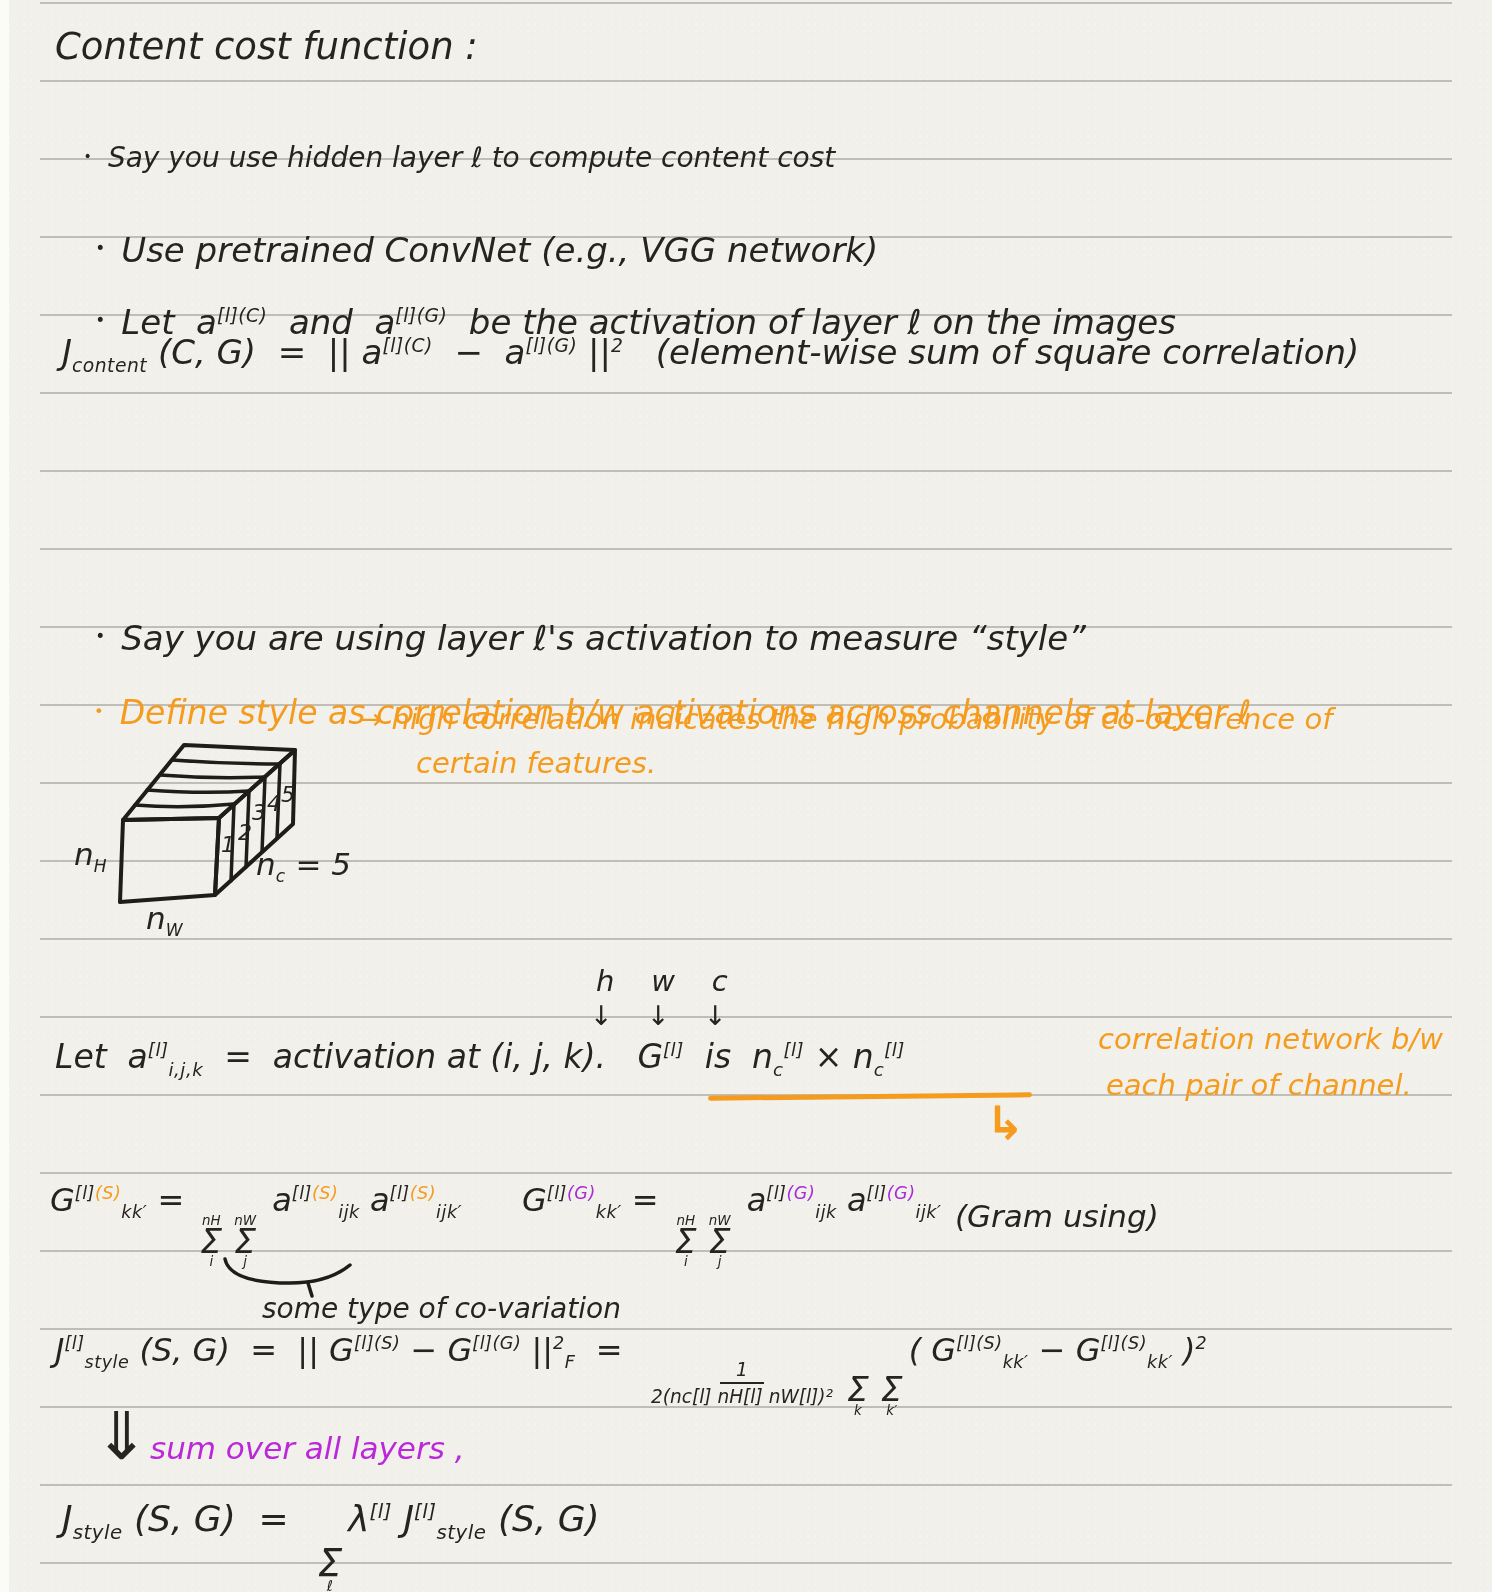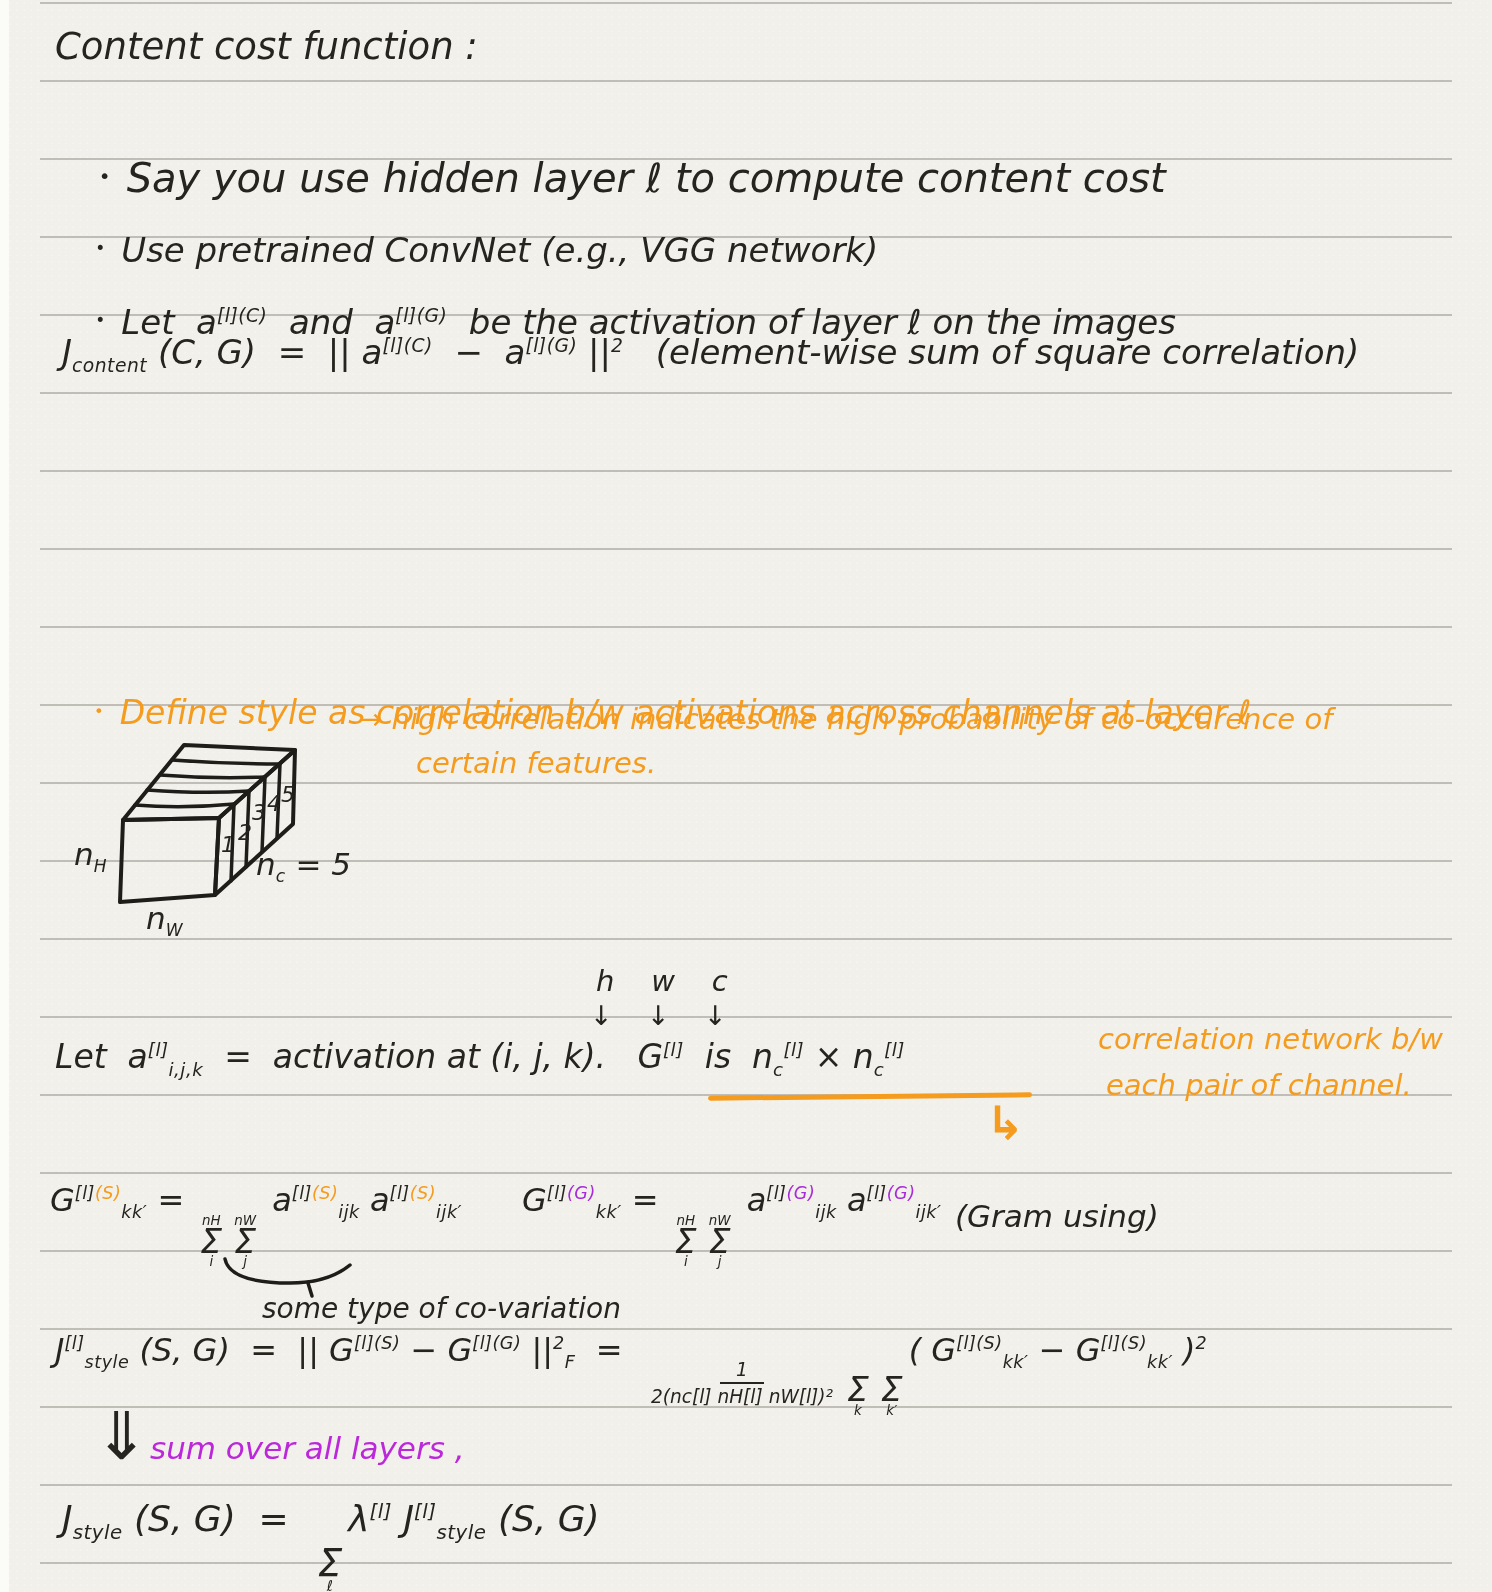--- a/index.html
+++ b/index.html
@@ -47,35 +47,38 @@
 </style>
 </head>
 <body>
 
 <div class="page">
   <div class="ruling"></div>
   <div class="edge-strip"></div>
 
   <div class="t" style="left:55px;top:25px;font-size:37px">Content cost function :</div>
 
-  <div class="t" style="left:48px;top:108px;font-size:40px">
+  <div class="t" style="left:48px;top:108px;font-size:28px">
     <span class="marker">•</span><span>Say you use hidden layer ℓ to compute content cost</span>
   </div>
 
   <div class="t" style="left:52px;top:190px;font-size:34px">
     <span class="marker">•</span><span>Use pretrained ConvNet (e.g., VGG network)</span>
   </div>
 
   <div class="t" style="left:52px;top:262px;font-size:34px">
     <span class="marker">•</span><span><span>Let  a</span><span class="sup">[l](C)</span><span>  and  a</span><span class="sup">[l](G)</span><span>  be the activation of layer ℓ on the images</span></span>
   </div>
 
   <div class="t" style="left:62px;top:332px;font-size:34px"><span>J</span><span class="sub">content</span><span> (C, G)  =  || a</span><span class="sup">[l](C)</span><span>  −  a</span><span class="sup">[l](G)</span><span> ||</span><span class="sup">2</span><span>   (element-wise sum of square correlation)</span></div>
 
 
+  <div class="t" style="left:52px;top:578px;font-size:34px">
+    <span class="marker">•</span><span>Say you are using layer ℓ's activation to measure “style”</span>
+  </div>
 
   <div class="t orange" style="left:52px;top:655px;font-size:33px">
     <span class="marker">•</span><span>Define style as correlation b/w activations across channels at layer ℓ</span>
   </div>
 
   <div class="t orange" style="left:358px;top:702px;font-size:29px">→ high correlation indicates the high probability of co-occurence of</div>
   <div class="t orange" style="left:416px;top:746px;font-size:29px">certain features.</div>
 
   <svg style="position:absolute;left:52px;top:733px" width="300" height="210" viewBox="0 0 300 210" fill="none" stroke="#1e1d1a" stroke-width="4" stroke-linecap="round" stroke-linejoin="round">
     <path d="M71,87 L132,12 L243,17 L167,85 Z"></path>

